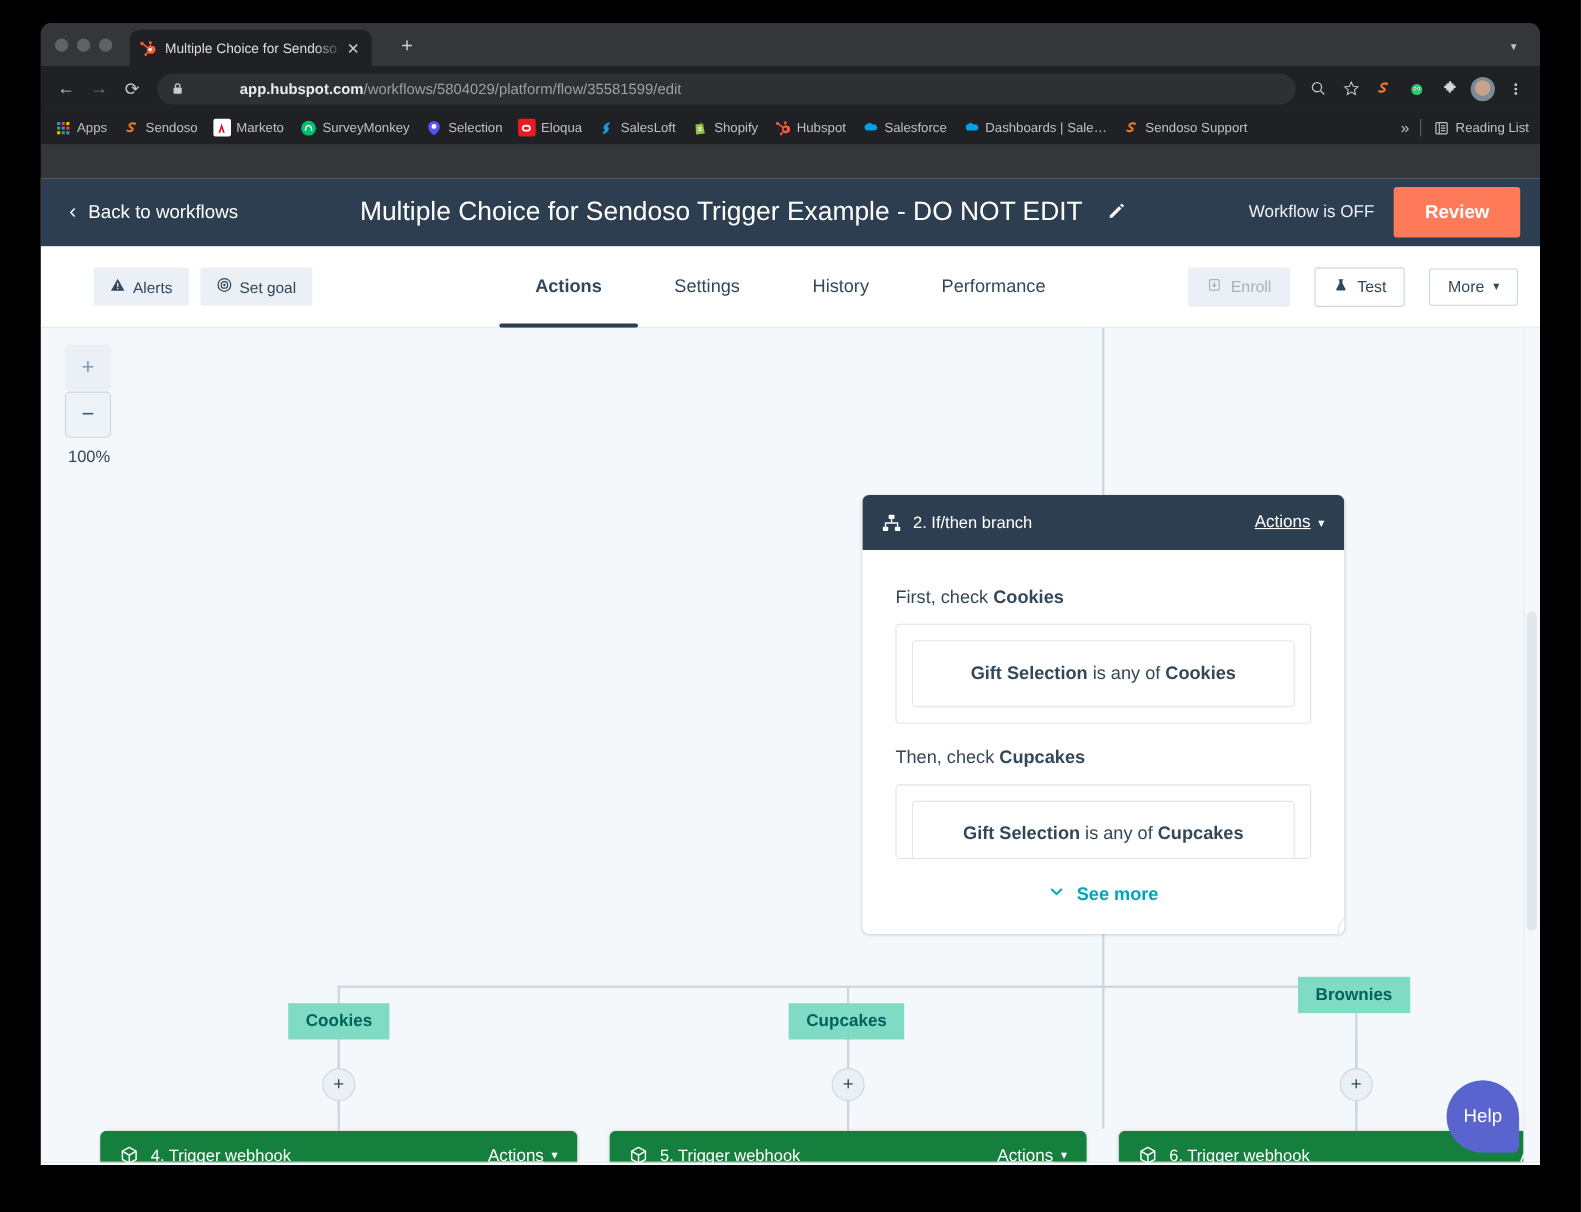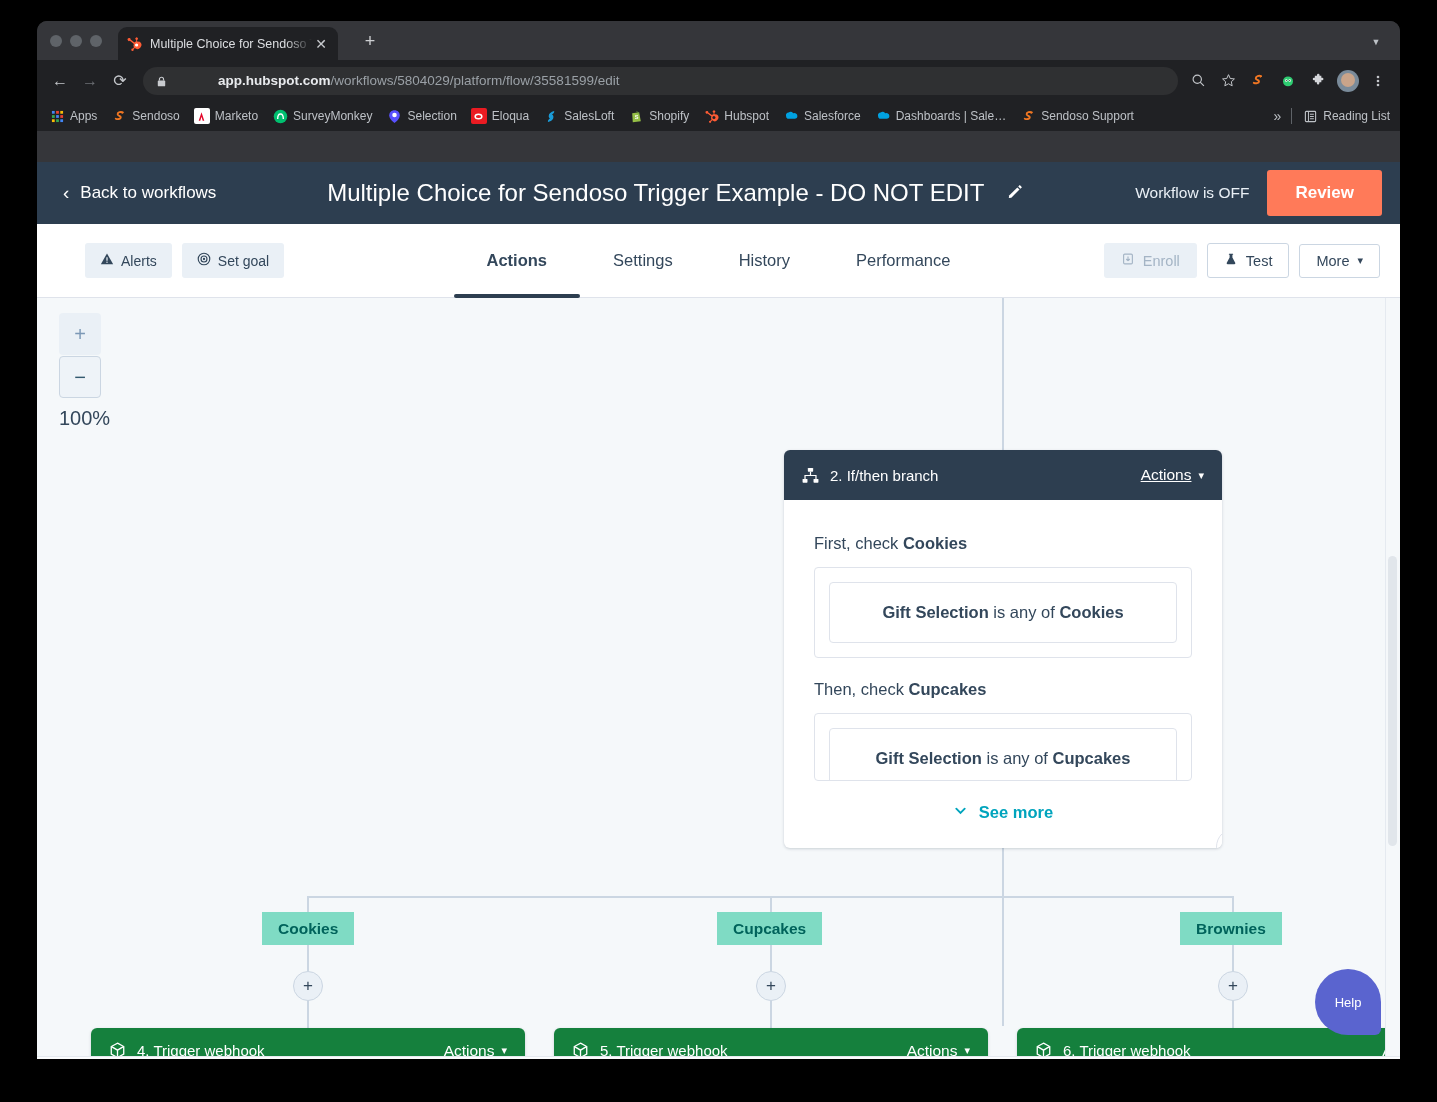--- a/index.html
+++ b/index.html
@@ -178,21 +178,21 @@
     padding: 0 33px; height: 100%;
     display: flex; align-items: center;
     position: relative; pointer-events: auto;
   }
   .nav-tab.active { font-weight: 700; }
   .nav-tab.active::after {
     content: ""; position: absolute;
     left: 0; right: 0; bottom: -1px; height: 4px;
     background: #2d3e50; border-radius: 2px;
   }
-  #tabbar-right { margin-left: auto; display: flex; align-items: center; gap: 10px; flex: none; }
+  #tabbar-right { margin-left: auto; display: flex; align-items: center; gap: 22px; flex: none; }
   .out-btn {
     display: flex; align-items: center; gap: 8px;
     background: #fff; color: #33475b;
     border: 1px solid #cbd6e2; border-radius: 3px;
     font-size: 14.5px; padding: 8px 16px;
   }
   .out-btn.disabled { background: #eaf0f6; border-color: transparent; color: #a4b4c5; }
 
   
   #canvas {
@@ -206,21 +206,21 @@
   #zoom-in-btn, #zoom-out-btn {
     width: 42px; height: 42px;
     display: flex; align-items: center; justify-content: center;
     color: #7c98b6; font-size: 20px;
   }
   #zoom-in-btn { background: #eaf0f6; border-radius: 4px; border: 1px solid transparent; }
   #zoom-out-btn {
     background: #eef3f8; border: 1px solid #cbd6e2;
     border-radius: 4px; margin-top: 1px; color: #33596f; font-size: 20px;
   }
-  #zoom-level { margin-top: 9px; color: #33475b; font-size: 20px; text-align: center; }
+  #zoom-level { margin-top: 9px; color: #33475b; font-size: 15px; text-align: center; }
 
   
   .vline { position: absolute; width: 2px; background: #cbd6e2; }
   .hline { position: absolute; height: 2px; background: #cbd6e2; }
 
   .plus-node {
     position: absolute; width: 30px; height: 30px;
     border-radius: 50%; background: #eaf0f6;
     border: 1px solid #cbd6e2;
     display: flex; align-items: center; justify-content: center;
@@ -308,26 +308,26 @@
     background: linear-gradient(#fbfcfd, #f1f4f7);
     border-top: 1px solid #e5eaf0;
   }
   #hscroll-thumb {
     position: absolute; left: 314px; top: 5px;
     width: 584px; height: 10px;
     background: #d8dde2; border-radius: 5px;
   }
 
   #help-button {
-    position: absolute; right: 19px; bottom: 40px;
+    position: absolute; right: 19px; bottom: 27px;
     width: 66px; height: 66px;
     background: #5a64cf; color: #fff;
     border-radius: 33px 33px 6px 33px;
     display: flex; align-items: center; justify-content: center;
-    font-size: 13px;
+    font-size: 17px;
   }
 </style>
 </head>
 <body>
 
 <div id="browser-window">
 
   <div id="tab-strip">
     <div id="window-dots">
       <div class="wdot"></div>
@@ -700,21 +700,21 @@
           </div>
 
           <div id="comment-bubble">
             
           </div>
         </div>
       </div>
 
       <div class="branch-label" style="left:225px; top:614px;">Cookies</div>
       <div class="branch-label" style="left:680px; top:614px;">Cupcakes</div>
-      <div class="branch-label" style="left:1143px; top:614px;">Brownies</div>
+      <div class="branch-label" style="left:1143px; top:590px;">Brownies</div>
 
       <div class="plus-node" style="left:256px; top:673px;">+</div>
       <div class="plus-node" style="left:719px; top:673px;">+</div>
       <div class="plus-node" style="left:1181px; top:673px;">+</div>
 
       <div id="card-4" class="card webhook-card">
         <div class="card-header">
           <span class="card-icon">
             <svg viewBox="0 0 18 18" width="17" height="17">
                 <path d="M9 1.2l6.6 3.6v8L9 16.4 2.4 12.8v-8z" stroke="#fff" stroke-width="1.4" fill="none"></path>

